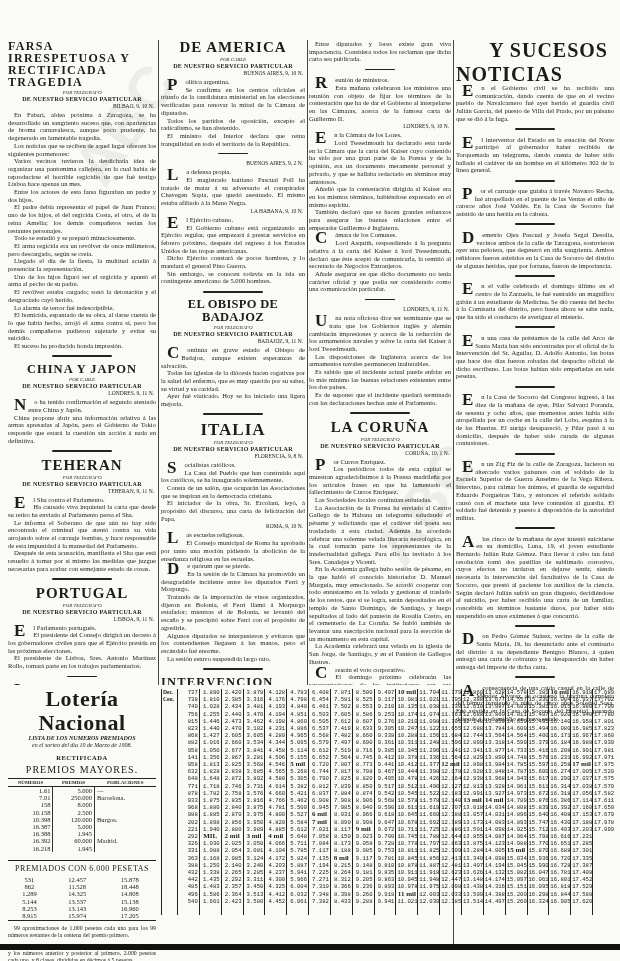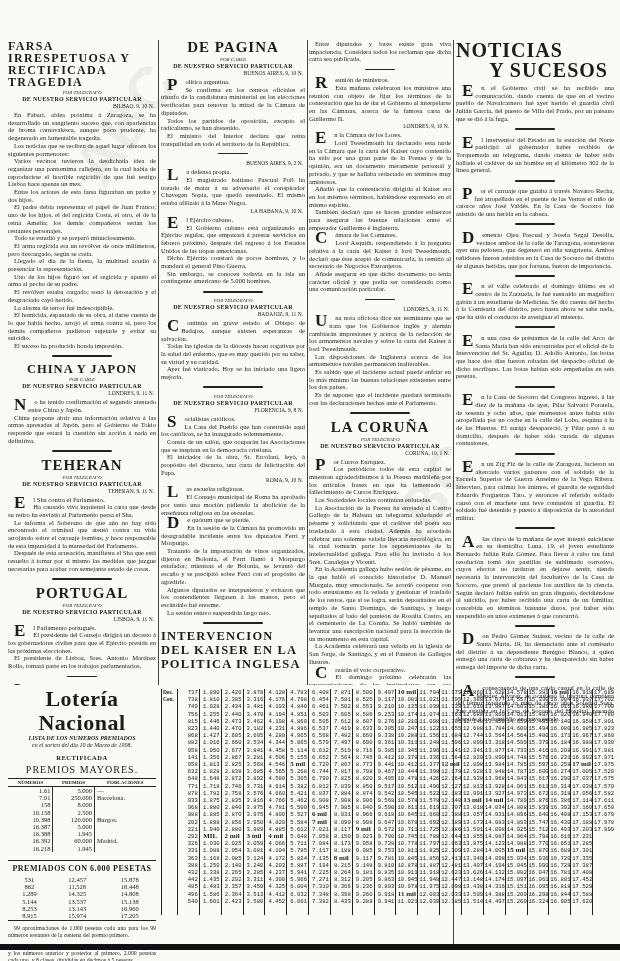--- a/index.html
+++ b/index.html
@@ -31,21 +31,21 @@
 .lot{position:absolute;left:0;top:665px;width:148px;height:245px}
 .lot-title{font-size:22px;font-weight:bold;text-align:center;letter-spacing:.5px;line-height:24px}
 .lot-sub{font-size:6px;text-align:center;font-style:italic;font-weight:bold;line-height:7px}
 .lot-rect{font-size:6.5px;text-align:center;font-weight:bold;margin:5px 0 3px;letter-spacing:.5px}
 .lot-pm{font-size:10px;text-align:center;letter-spacing:1px;margin-bottom:3px}
 table.pm{width:100%;border-collapse:collapse;font-size:6.5px}
 table.pm th{font-size:5px;font-weight:bold;border-top:1px solid #222;border-bottom:1px solid #222;padding:1px 2px}
 table.pm td{padding:0 2px;line-height:7.2px}
 table.pm td.n{text-align:right}
 table.pm td.pr{text-align:right;border-left:1px solid #333;border-right:1px solid #333}
-.p6-title{font-size:8px;text-align:center;font-weight:bold;letter-spacing:.5px;margin:8px 0 3px;border-top:1px solid #222;padding-top:3px}
+.p6-title{font-size:8px;text-align:center;font-weight:normal;letter-spacing:.5px;margin:8px 0 3px;border-top:1px solid #222;padding-top:3px}
 table.p6{width:100%;font-size:6.5px;border-collapse:collapse;border-bottom:1px solid #222}
 table.p6 td{text-align:center;line-height:7.3px}
 .lot-note{font-size:5.8px;line-height:7px;text-align:justify;margin-top:4px;text-indent:6px}
 
 .grid-wrap{position:absolute;left:153px;top:667px;width:453px;height:245px}
 .grid-title{font-size:9px;text-align:center;letter-spacing:1.5px;border-bottom:1px solid #222;padding-bottom:2px;height:13px}
 .grid{display:flex;font-family:"Liberation Mono","DejaVu Sans Mono",monospace;font-size:5.6px;line-height:7.2px;height:226px}
 .gcol{border-left:1px solid #222;padding:0 1px;white-space:pre;overflow:hidden;flex:1;text-align:right}
 .bottom-bar{position:absolute;left:0;top:944px;width:620px;height:6px;background:#111}
 .wm{position:absolute;font-size:60px;color:rgba(80,80,80,.08);font-family:"Liberation Sans",sans-serif;font-weight:bold;transform:rotate(-55deg);pointer-events:none}
@@ -119,21 +119,21 @@
           <span></span>
         </div>
       <p class="p drop">Las elecciones.</p>
 
     </div>
 
   </div>
 
   <div class="col c2">
     <div>
-      <div class="hd h-lg">DE PAGINA</div>
+      <div class="hd h-lg">DE AMERICA</div>
       <div class="byline">POR CABLE</div>
       <div class="svc">DE NUESTRO SERVICIO PARTICULAR</div>
       <div class="date">BUENOS AIRES, 9, 10 N.</div>
       <p class="p drop">Política argentina.</p>
       <p class="p">Se confirma en los centros oficiales el triunfo de la candidatura ministerial en las elecciones verificadas para renovar la mitad de la Cámara de diputados.</p>
       <p class="p">Todos los partidos de oposición, excepto el radicalismo, se han abstenido.</p>
       <p class="p">El ministro del Interior declara que reina tranquilidad en todo el territorio de la República.</p>
       <div class="sep small">
           <span></span>
         </div>
@@ -143,31 +143,33 @@
       <div class="date">LA HABANA, 9, 10 N.</div>
       <p class="p drop">El Ejército cubano.</p>
       <p class="p">El Gobierno cubano está organizando un Ejército regular, que empezará á prestar servicios en febrero próximo, después del regreso á los Estados Unidos de las tropas americanas.</p>
       <p class="p">Dicho Ejército constará de pocos hombres, y lo mandará el general Pino Guerra.</p>
       <p class="p">Sin embargo, se conocen todavía en la isla un contingente americano de 5.000 hombres.</p>
     </div>
     <div class="sep">
         <span></span>
       </div>
     <div>
+      <div class="hd h-md" style="letter-spacing:.3px">EL OBISPO DE BADAJOZ</div>
       <div class="byline">POR TELEGRAFO</div>
       <div class="svc">DE NUESTRO SERVICIO PARTICULAR</div>
       <div class="date">BADAJOZ, 9, 11 N.</div>
       <p class="p drop">Continúa en grave estado el Obispo de Badajoz, aunque existen esperanzas de salvación.</p>
       <p class="p">Todas las iglesias de la diócesis hacen rogativas por la salud del enfermo, que es muy querido por su saber, su virtud y su caridad.</p>
       <p class="p">Ayer fué viatícado. Hoy se ha iniciado una ligera mejoría.</p>
     </div>
     <div class="sep">
         <span></span>
       </div>
     <div>
+      <div class="hd h-xl">ITALIA</div>
       <div class="byline">POR TELEGRAFO</div>
       <div class="svc">DE NUESTRO SERVICIO PARTICULAR</div>
       <div class="date">FLORENCIA, 9, 8 N.</div>
       <p class="p drop">Socialistas católicos.</p>
       <p class="p">La Casa del Pueblo que han construido aquí los católicos, se ha inaugurado solemnemente.</p>
       <p class="p">Consta de un salón, que ocuparán las Asociaciones que se inspiran en la democracia cristiana.</p>
       <p class="p">El iniciador de la obra, Sr. Ercolani, leyó, á propósito del discurso, una carta de felicitación del Papa.</p>
       <div class="date">ROMA, 9, 10 N.</div>
       <p class="p drop">Las escuelas religiosas.</p>
       <p class="p">El Consejo municipal de Roma ha aprobado por tanto una moción pidiendo la abolición de la enseñanza religiosa en las escuelas.</p>
@@ -222,22 +224,22 @@
       <p class="p">Las Sociedades locales continúan enlutadas.</p>
       <p class="p">La Asociación de la Prensa ha enviado al Centro Gallego de la Habana un telegrama saludando el pésame y solicitando que el cadáver del poeta sea trasladado á esta ciudad. Además ha acordado celebrar una solemne velada literaria necrológica, en la cual tomarán parte los representantes de la intelectualidad gallega. Para ello ha invitado á los Sres. Canalejas y Vicenti.</p>
       <p class="p">En la Academia gallega hubo sesión de pésame, en la que habló el conocido historiador D. Manuel Murguía, muy emocionado. Se acordó cooperar con todo entusiasmo en la velada y gestionar el traslado de los restos, que si se logra, serán depositados en el templo de Santo Domingo, de Santiago, y luego sepultados al lado del panteón de Rosalía Castro, en el cementerio de La Coruña. Se habló también de levantar una suscripción nacional para la erección de un monumento en esta capital.</p>
       <p class="p">La Academia celebrará una velada en la iglesia de San Jorge, de Santiago, y en el Pantéon de Gallegos Ilustres.</p>
       <p class="p drop">Crearán el voto corporativo.</p>
       <p class="p">El domingo próximo celebrarán las representaciones de las instituciones con sus representantes en el Ayuntamiento un mitin popular para pedir al Gobierno que haga extensivo el voto corporativo á las Sociedades obreras existentes en esta capital.</p>
     </div>
   </div>
 
   <div class="col c4">
+    <div class="hd" style="font-size:20px;letter-spacing:1px;text-align:right;padding-right:6px;margin-bottom:4px">Y SUCESOS</div>
     <div class="hd h-left" style="font-size:20px;letter-spacing:1px">NOTICIAS</div>
-    <div class="hd" style="font-size:20px;letter-spacing:1px;text-align:right;padding-right:6px;margin-bottom:4px">Y SUCESOS</div>
     <p class="p drop">En el Gobierno civil se ha recibido una comunicación, dando cuenta de que en el vecino pueblo de Navalcarnero fué ayer herido el guardia civil Julián García, del puesto de Villa del Prado, por un paisano que se dió á la fuga.</p>
     <div class="sep">
         <span style="width:40px"></span>
       </div>
     <p class="p drop">El interventor del Estado en la estación del Norte participó al gobernador haber recibido de Torquemada un telegrama, dando cuenta de haber sido hallado el cadáver de un hombre en el kilómetro 302 de la línea general.</p>
     <div class="sep">
         <span style="width:40px"></span>
       </div>
     <p class="p drop">Por el carruaje que guiaba á través Navarro Recha, fué atropellado en el puente de las Ventas el niño de catorce años José Valdés. En la Casa de Socorro fué asistido de una herida en la cabeza.</p>
     <div class="sep">

